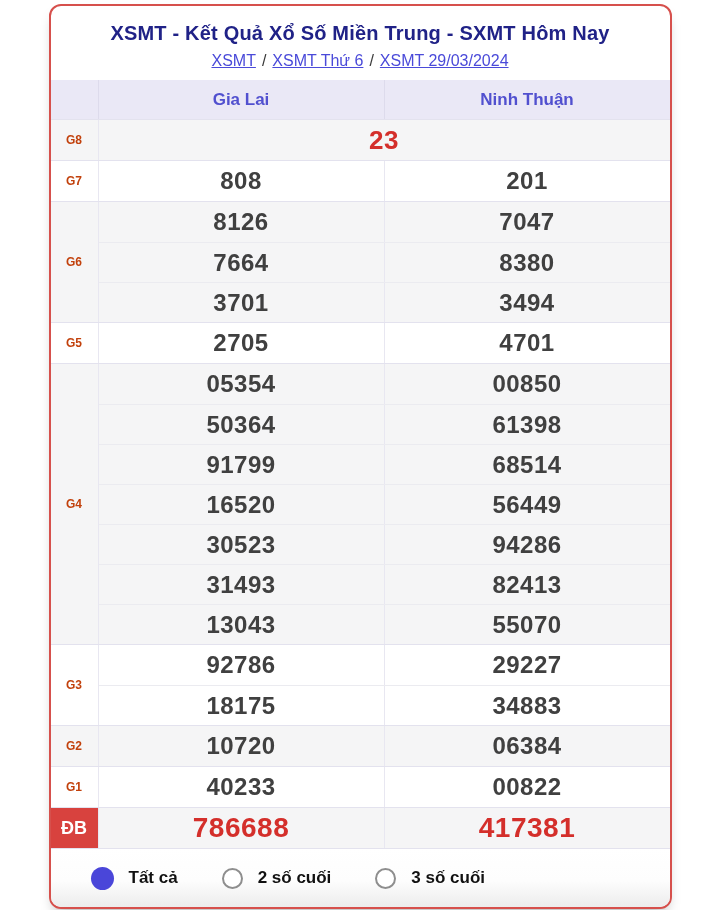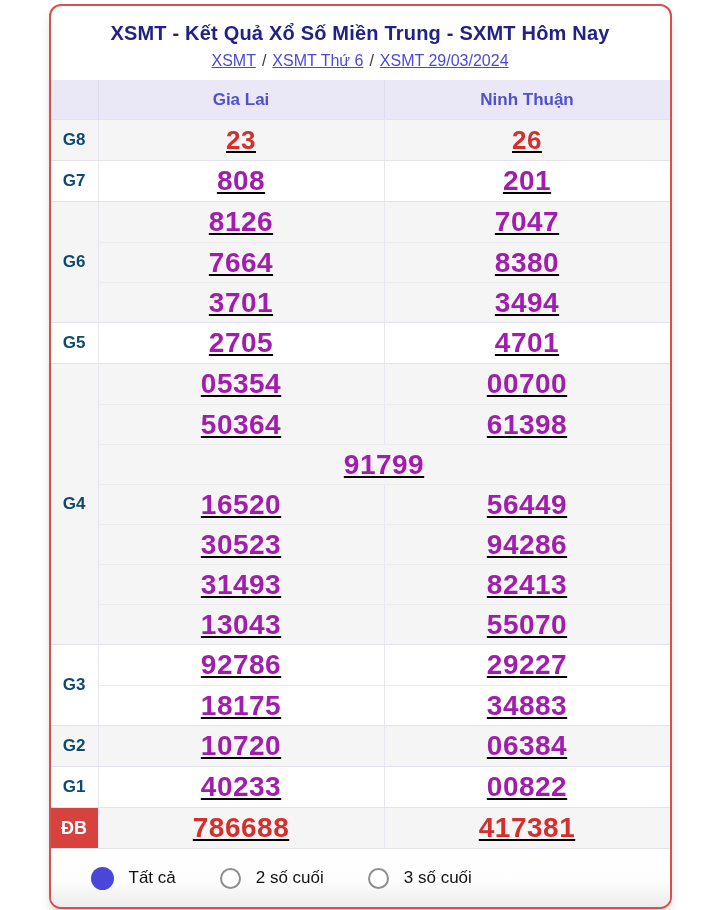--- a/index.html
+++ b/index.html
@@ -63,41 +63,41 @@
   .hcell + .hcell { border-left: 1px solid #dddbec; }
   .group { display: flex; }
   .group + .group { border-top: 1px solid #e3e2ee; }
   .group.shade { background: #f5f5f6; }
   .group.plain { background: #ffffff; }
   .group-label {
     width: 48px;
     display: flex;
     align-items: center;
     justify-content: center;
-    font-size: 17px;
-    font-weight: 700;
-    color: #0c4a6e;
+    font-size: 12px;
+    font-weight: 700;
+    color: #c2410c;
     border-right: 1px solid #e8e7f1;
   }
   .group-label.special {
     background: #d8423e;
     color: #ffffff;
     font-size: 18px;
   }
   .group-rows { flex: 1; display: flex; flex-direction: column; }
-  .subrow { display: flex; height: 40px; text-decoration: underline; }
+  .subrow { display: flex; height: 40px; }
   .subrow + .subrow { border-top: 1px solid #ebebf0; }
   .cell {
     flex: 1;
     display: flex;
     align-items: center;
     justify-content: center;
-    font-size: 28px;
-    font-weight: 700;
-    color: #a21caf;
+    font-size: 24px;
+    font-weight: 700;
+    color: #404040;
     letter-spacing: 0.5px;
   }
   .cell + .cell { border-left: 1px solid #e8e7f1; }
   .cell.red { color: #d42f2b; font-size: 26px; }
   .cell.big { font-size: 28px; }
   
   .filters {
     height: 59px;
     display: flex;
     align-items: center;
@@ -119,21 +119,21 @@
     border: 2px solid #8e8e8e;
     flex: 0 0 auto;
   }
   .radio.on {
     width: 23px; height: 23px;
     background: #4a46d9;
     border: none;
   }
   .opt-label {
     font-size: 17px;
-    font-weight: 400;
+    font-weight: 700;
     color: #111111;
   }
 </style>
 </head>
 <body>
 
 <div class="card">
 
   <h1 class="title">XSMT - Kết Quả Xổ Số Miền Trung - SXMT Hôm Nay</h1>
 
@@ -144,21 +144,20 @@
       <div class="corner"></div>
       <div class="hcell">Gia Lai</div>
       <div class="hcell">Ninh Thuận</div>
     </div>
     <div id="tbody">
         <div class="group shade">
           <div class="group-label">G8</div>
           <div class="group-rows">
             <div class="subrow">
               <div class="cell red">23</div>
-              <div class="cell red">26</div>
             </div>
           </div>
         </div>
         <div class="group plain">
           <div class="group-label">G7</div>
           <div class="group-rows">
             <div class="subrow">
               <div class="cell">808</div>
               <div class="cell">201</div>
             </div>
@@ -188,28 +187,29 @@
               <div class="cell">2705</div>
               <div class="cell">4701</div>
             </div>
           </div>
         </div>
         <div class="group shade">
           <div class="group-label">G4</div>
           <div class="group-rows">
             <div class="subrow">
               <div class="cell">05354</div>
-              <div class="cell">00700</div>
+              <div class="cell">00850</div>
             </div>
             <div class="subrow">
               <div class="cell">50364</div>
               <div class="cell">61398</div>
             </div>
             <div class="subrow">
               <div class="cell">91799</div>
+              <div class="cell">68514</div>
             </div>
             <div class="subrow">
               <div class="cell">16520</div>
               <div class="cell">56449</div>
             </div>
             <div class="subrow">
               <div class="cell">30523</div>
               <div class="cell">94286</div>
             </div>
             <div class="subrow">

